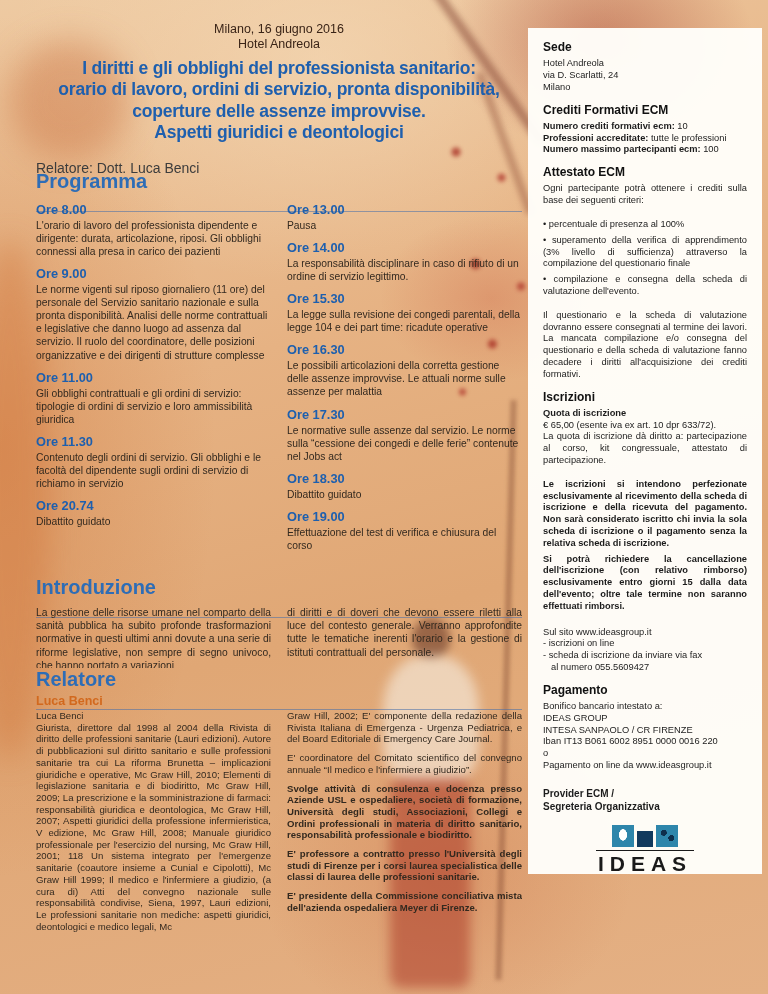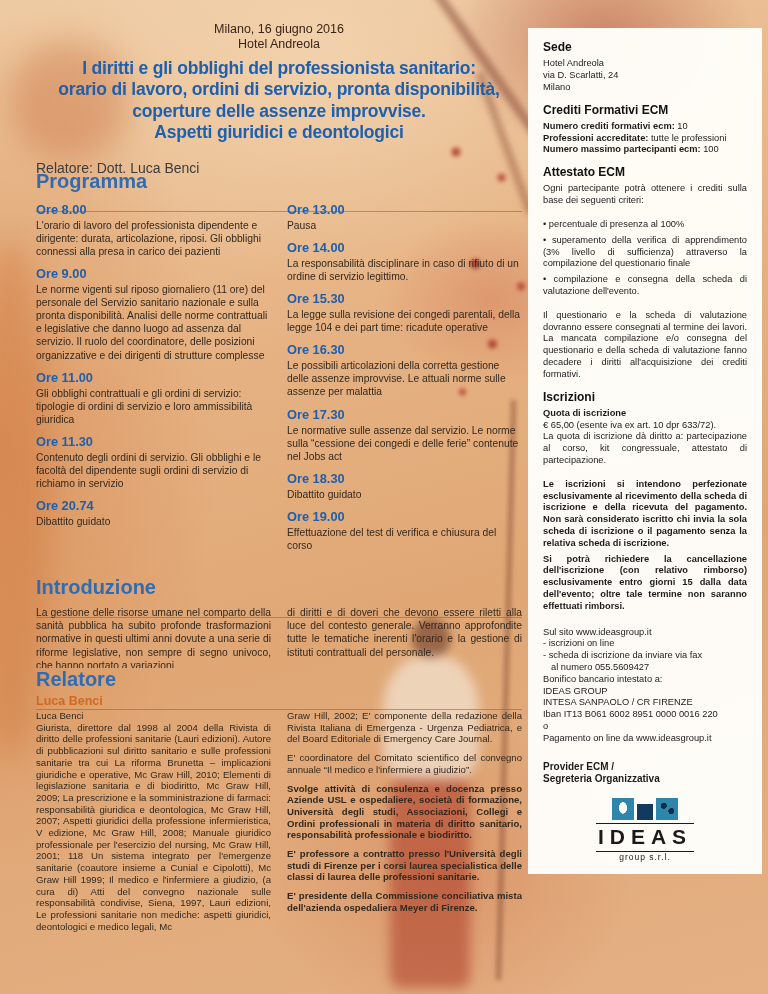--- a/index.html
+++ b/index.html
@@ -224,20 +224,21 @@
     <p class="sb-just lbl">Le iscrizioni si intendono perfezionate esclusivamente al ricevimento della scheda di iscrizione e della ricevuta del pagamento. Non sarà considerato iscritto chi invia la sola scheda di iscrizione o il pagamento senza la relativa scheda di iscrizione.</p>
     <p class="sb-just lbl">Si potrà richiedere la cancellazione dell'iscrizione (con relativo rimborso) esclusivamente entro giorni 15 dalla data dell'evento; oltre tale termine non saranno effettuati rimborsi.</p>
 
     <div class="site-block">
       <div class="sb-line linkline">Sul sito www.ideasgroup.it</div>
       <div class="sb-line">- iscrizioni on line</div>
       <div class="sb-line">- scheda di iscrizione da inviare via fax</div>
       <div class="sb-line indent">al numero 055.5609427</div>
     </div>
 
+    <h3>Pagamento</h3>
     <div class="sb-line">Bonifico bancario intestato a:</div>
     <div class="sb-line">IDEAS GROUP</div>
     <div class="sb-line">INTESA SANPAOLO / CR FIRENZE</div>
     <div class="sb-line">Iban IT13 B061 6002 8951 0000 0016 220</div>
     <div class="sb-line">o</div>
     <div class="sb-line linkline">Pagamento on line da www.ideasgroup.it</div>
 
     <div class="provider-label">
       <div>Provider ECM /</div>
       <div>Segreteria Organizzativa</div>

